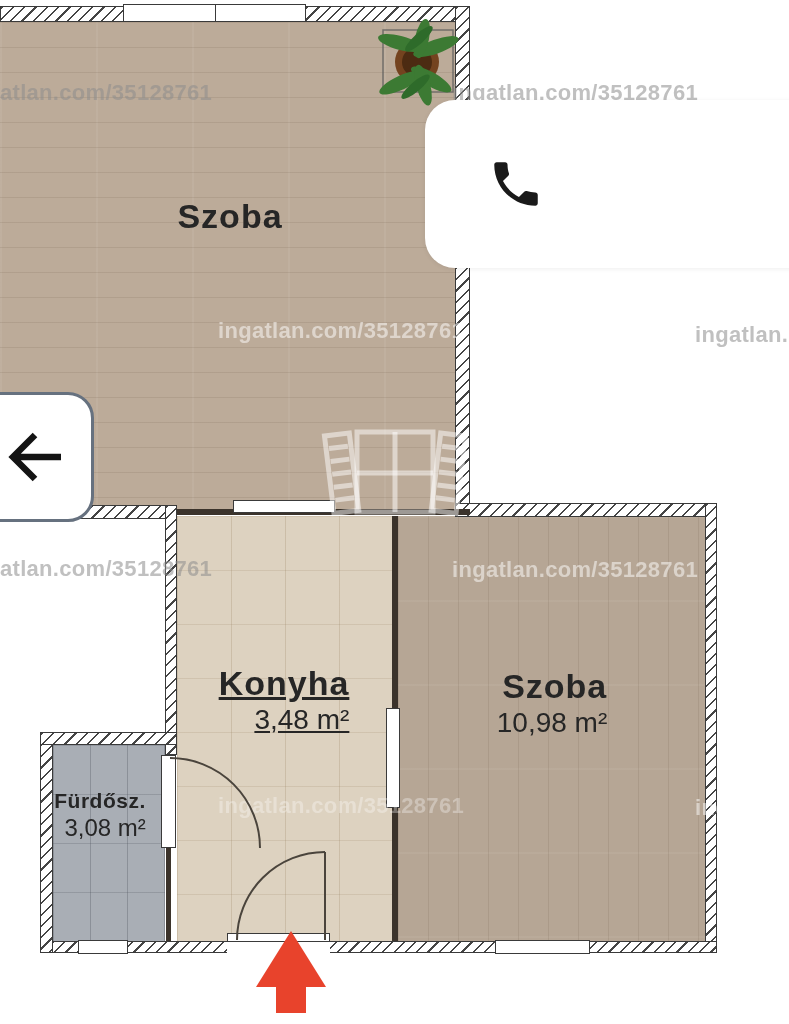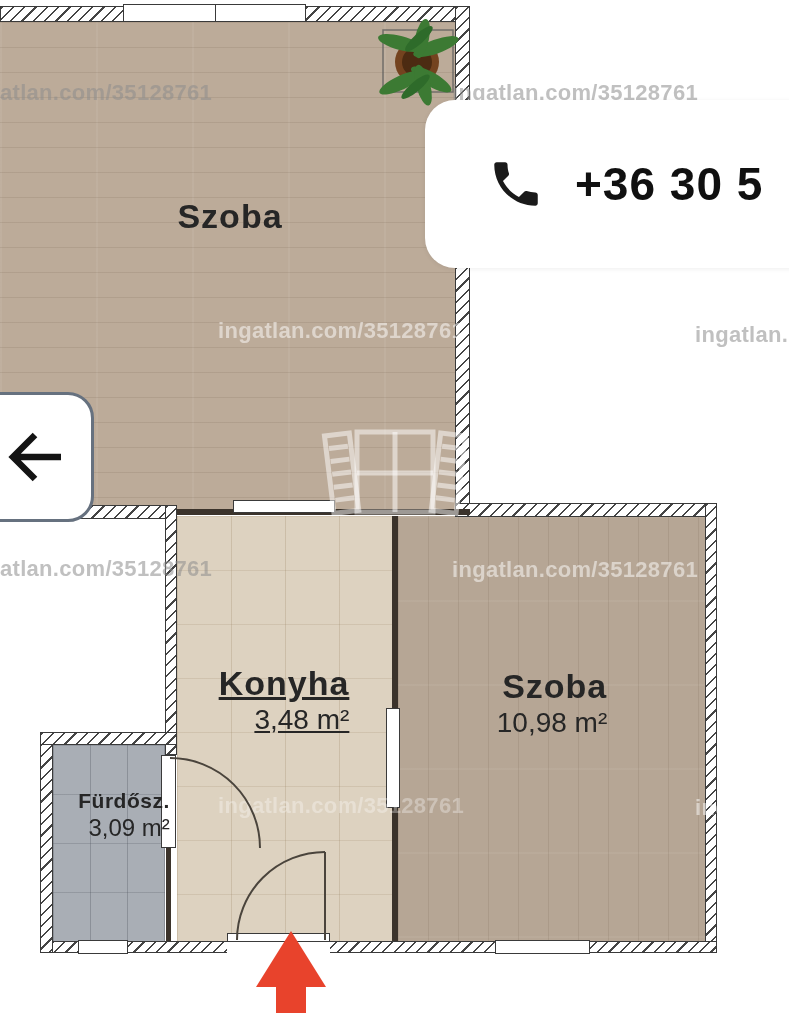--- a/index.html
+++ b/index.html
@@ -116,23 +116,23 @@
       <div class="nm">Szoba</div>
     </div>
     <div class="room-label" id="label-kitchen" style="left:284px;top:663px;text-decoration:underline;">
       <div class="nm">Konyha</div>
       <div class="ar">3,48 m²</div>
     </div>
     <div class="room-label" id="label-small" style="left:552px;top:666px;">
       <div class="nm">Szoba</div>
       <div class="ar">10,98 m²</div>
     </div>
-    <div class="room-label" id="label-bath" style="left:124px;top:789px;">
+    <div class="room-label" id="label-bath" style="left:100px;top:789px;">
       <div class="nm">Fürdősz.</div>
-      <div class="ar">3,09 m²</div>
+      <div class="ar">3,08 m²</div>
     </div>
 
     <span class="wm wm-gray" style="left:0;top:80px;">atlan.com/35128761</span>
     <span class="wm wm-gray" style="left:452px;top:80px;">ingatlan.com/35128761</span>
     <span class="wm wm-white" style="left:218px;top:318px;">ingatlan.com/35128761</span>
     <span class="wm wm-gray" style="left:695px;top:322px;">ingatlan.com/3</span>
     <span class="wm wm-gray" style="left:0;top:556px;">atlan.com/35128761</span>
     <span class="wm wm-white" style="left:452px;top:557px;">ingatlan.com/35128761</span>
     <span class="wm wm-faint" style="left:218px;top:793px;">ingatlan.com/35128761</span>
     <span class="wm wm-white" style="left:695px;top:795px;">ingatlan.com/3</span>
@@ -163,21 +163,20 @@
 
     <svg id="entrance-arrow" width="789" height="1024" viewBox="0 0 789 1024">
       <polygon points="291,931 326,987 306,987 306,1013 276,1013 276,987 256,987" fill="#e8432c"></polygon>
     </svg>
   </div>
 
   <div id="phone-card">
     <svg width="58" height="58" viewBox="0 0 24 24">
       <path fill="#1a1a1a" d="M6.62 10.79c1.44 2.83 3.76 5.14 6.59 6.59l2.2-2.2c.27-.27.67-.36 1.02-.24 1.12.37 2.33.57 3.57.57.55 0 1 .45 1 1V20c0 .55-.45 1-1 1-9.39 0-17-7.61-17-17 0-.55.45-1 1-1h3.5c.55 0 1 .45 1 1 0 1.25.2 2.45.57 3.57.11.35.03.74-.25 1.02l-2.2 2.2z"></path>
     </svg>
-    <span id="phone-number">+36 30 5</span>
   </div>
 
   <div id="back-card">
     <svg width="66" height="60" viewBox="0 0 66 60">
       <path d="M60 30 H12 M34 8 L12 30 L34 52" fill="none" stroke="#141414" stroke-width="6.5"></path>
     </svg>
   </div>
 
 </div>
 

